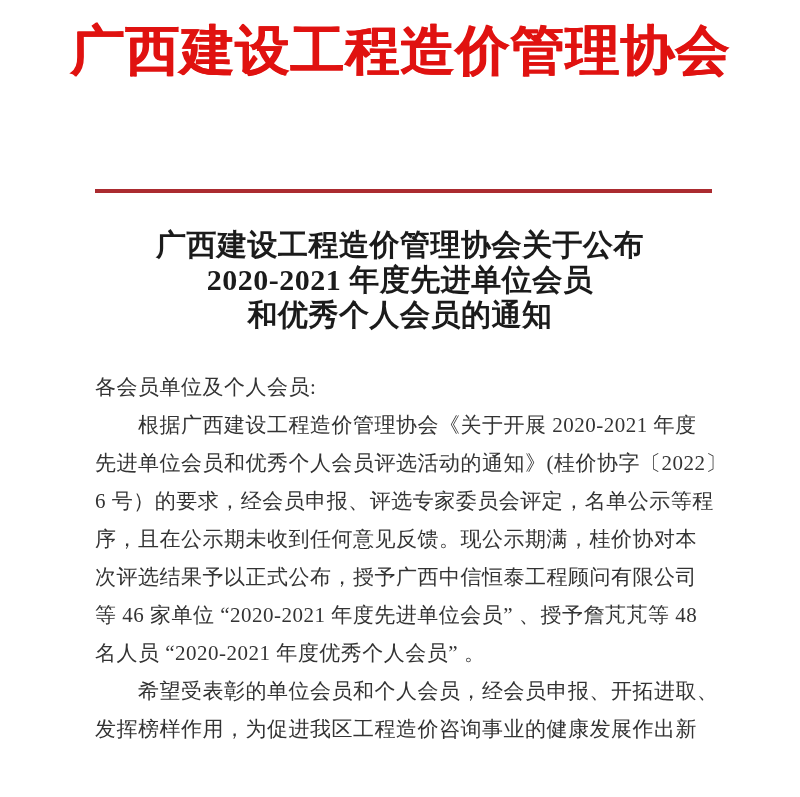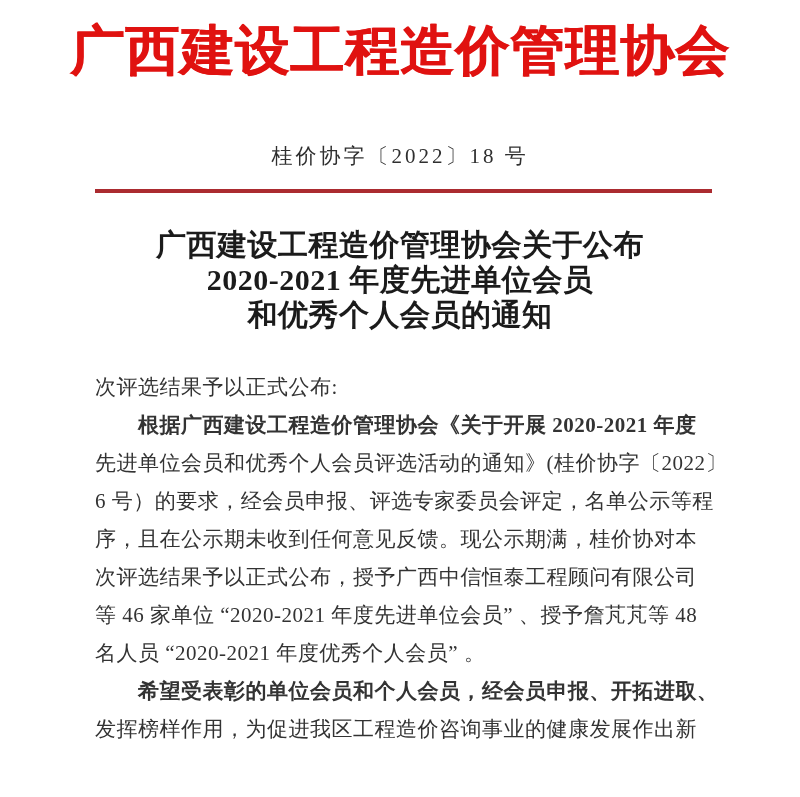--- a/index.html
+++ b/index.html
@@ -73,42 +73,40 @@
     font-size: 21px;
     line-height: 38px;
     color: #333333;
     letter-spacing: 0.5px;
   }
   .body-line {
     white-space: nowrap;
   }
   .body-line.indent {
     padding-left: 43px;
-    font-weight: bold;
   }
 </style>
 </head>
 <body>
 
 <div class="page">
 
   <div class="letterhead">广西建设工程造价管理协会</div>
 
-  <div class="doc-number">桂价协字〔2022〕18 号</div>
 
   <div class="red-divider"></div>
 
   <div class="notice-title">
     <div>广西建设工程造价管理协会关于公布</div>
     <div>2020-2021 年度先进单位会员</div>
     <div>和优秀个人会员的通知</div>
   </div>
 
   <div class="body-text">
-    <div class="body-line">次评选结果予以正式公布:</div>
+    <div class="body-line">各会员单位及个人会员:</div>
     <div class="body-line indent">根据广西建设工程造价管理协会《关于开展 2020-2021 年度</div>
     <div class="body-line">先进单位会员和优秀个人会员评选活动的通知》(桂价协字〔2022〕</div>
     <div class="body-line">6 号）的要求，经会员申报、评选专家委员会评定，名单公示等程</div>
     <div class="body-line">序，且在公示期未收到任何意见反馈。现公示期满，桂价协对本</div>
     <div class="body-line">次评选结果予以正式公布，授予广西中信恒泰工程顾问有限公司</div>
     <div class="body-line">等 46 家单位 “2020-2021 年度先进单位会员” 、授予詹芃芃等 48</div>
     <div class="body-line">名人员 “2020-2021 年度优秀个人会员” 。</div>
     <div class="body-line indent">希望受表彰的单位会员和个人会员，经会员申报、开拓进取、</div>
     <div class="body-line">发挥榜样作用，为促进我区工程造价咨询事业的健康发展作出新</div>
   </div>

